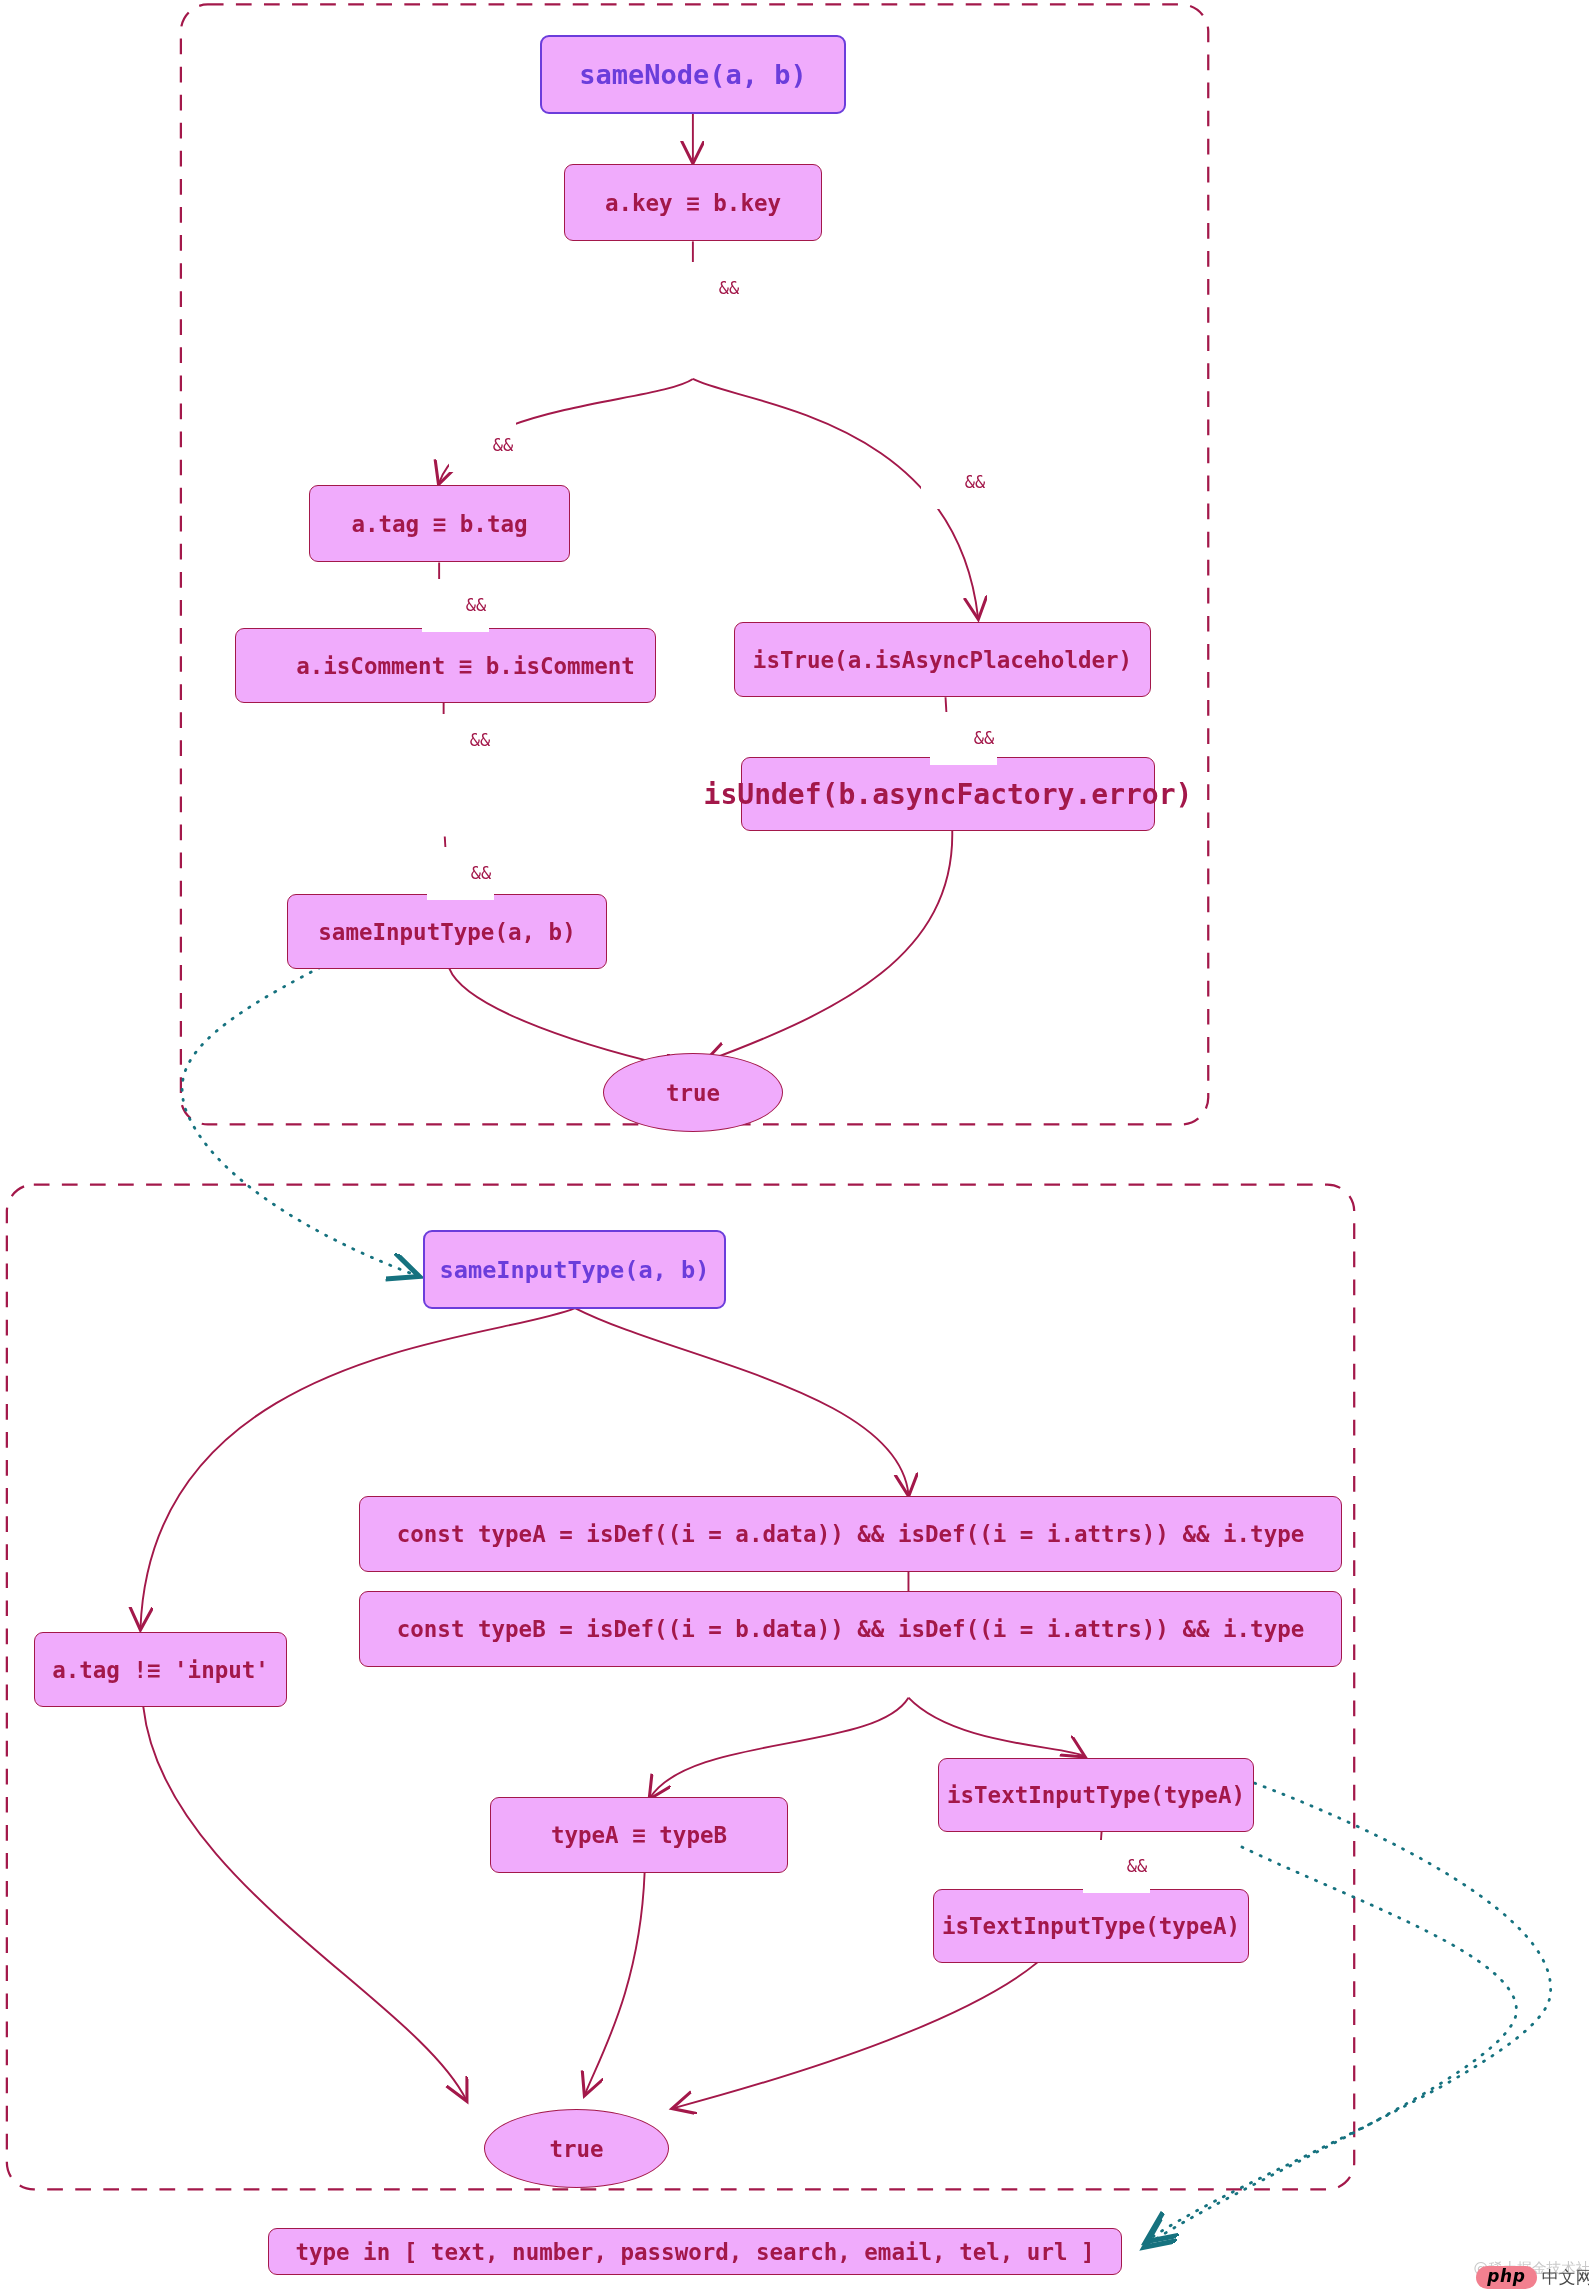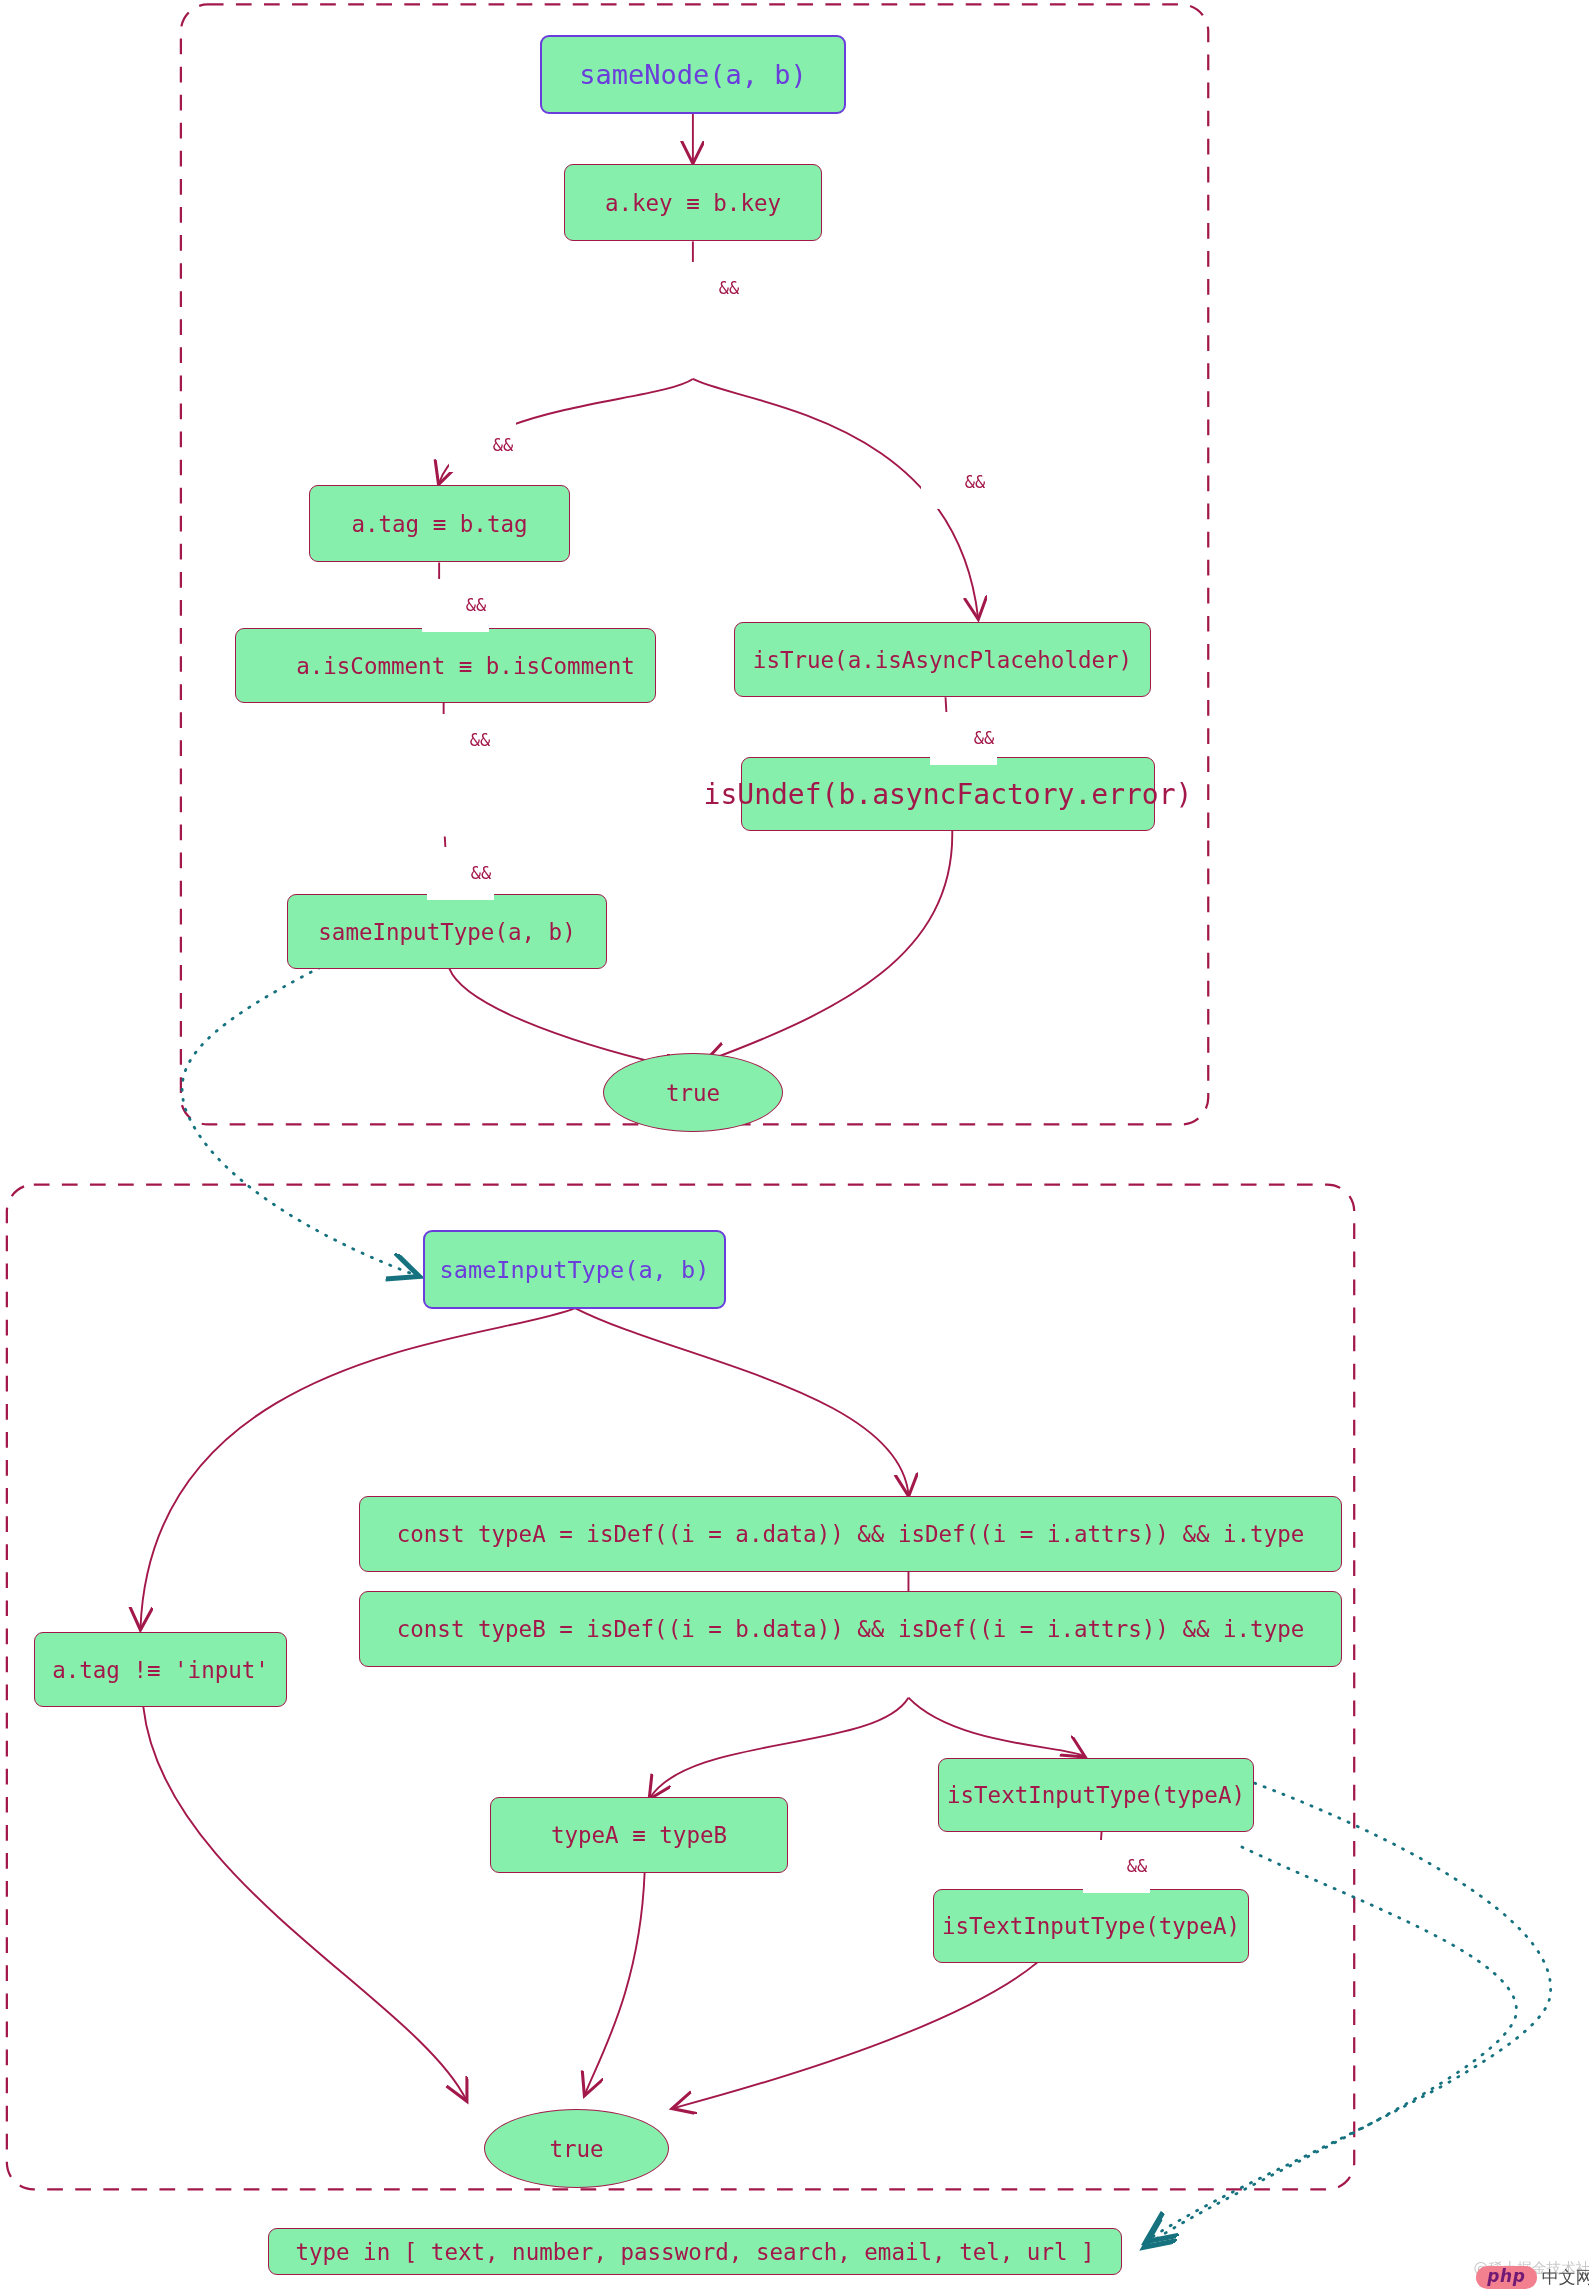--- a/index.html
+++ b/index.html
@@ -1,34 +1,34 @@
 <!DOCTYPE html>
 <html style="font-size:9px"><head>
 <meta charset="utf-8">
 <style>
   html,body{margin:0;padding:0;background:#ffffff;}
   body{width:1589px;height:2295px;position:relative;overflow:hidden;
        font-family:"DejaVu Sans Mono","Liberation Mono",monospace;}
   #canvas{position:absolute;left:0;top:0;width:1589px;height:2295px;}
   svg.layer{position:absolute;left:0;top:0;width:1589px;height:2295px;overflow:visible;}
   .node{position:absolute;box-sizing:border-box;display:flex;align-items:center;
-        justify-content:center;border-radius:9px;background:#86efac;
+        justify-content:center;border-radius:9px;background:#f0abfc;
         border:1.7px solid #a3184a;color:#a3184a;white-space:pre;text-align:center;
-        font-family:"DejaVu Sans Mono","Liberation Mono",monospace;}
+        font-family:"DejaVu Sans Mono","Liberation Mono",monospace;font-weight:bold;}
   .node.accent{border-color:#6b3ddb;color:#6b3ddb;border-width:2.2px;}
   .node.ellipse{border-radius:50%;}
   .edgelabel{position:absolute;background:#ffffff;color:#a3184a;
              font-family:"DejaVu Sans Mono","Liberation Mono",monospace;
              font-size:17px;line-height:1;padding:1.1px 2.8px;white-space:pre;
              text-align:center;}
   .wm{position:absolute;white-space:pre;
       font-family:"DejaVu Sans","Liberation Sans",sans-serif;}
   .wm-juejin{color:#c9c9c9;font-size:14.6px;}
   .wm-php{display:flex;align-items:center;gap:5px;}
-  .wm-php .pill{background:#f2808f;color:#701a75;border-radius:12.4px;
+  .wm-php .pill{background:#f2808f;color:#000000;border-radius:12.4px;
     padding:1.7px 11.2px 3.4px;font-size:17px;font-style:italic;font-weight:bold;
     letter-spacing:0.6px;line-height:1;}
   .wm-php .cn{color:#4a4a4a;font-size:17px;}
 </style>
 </head>
 <body>
 
 <div id="canvas">
 
   <svg class="layer" viewBox="0 0 2830 4088">

